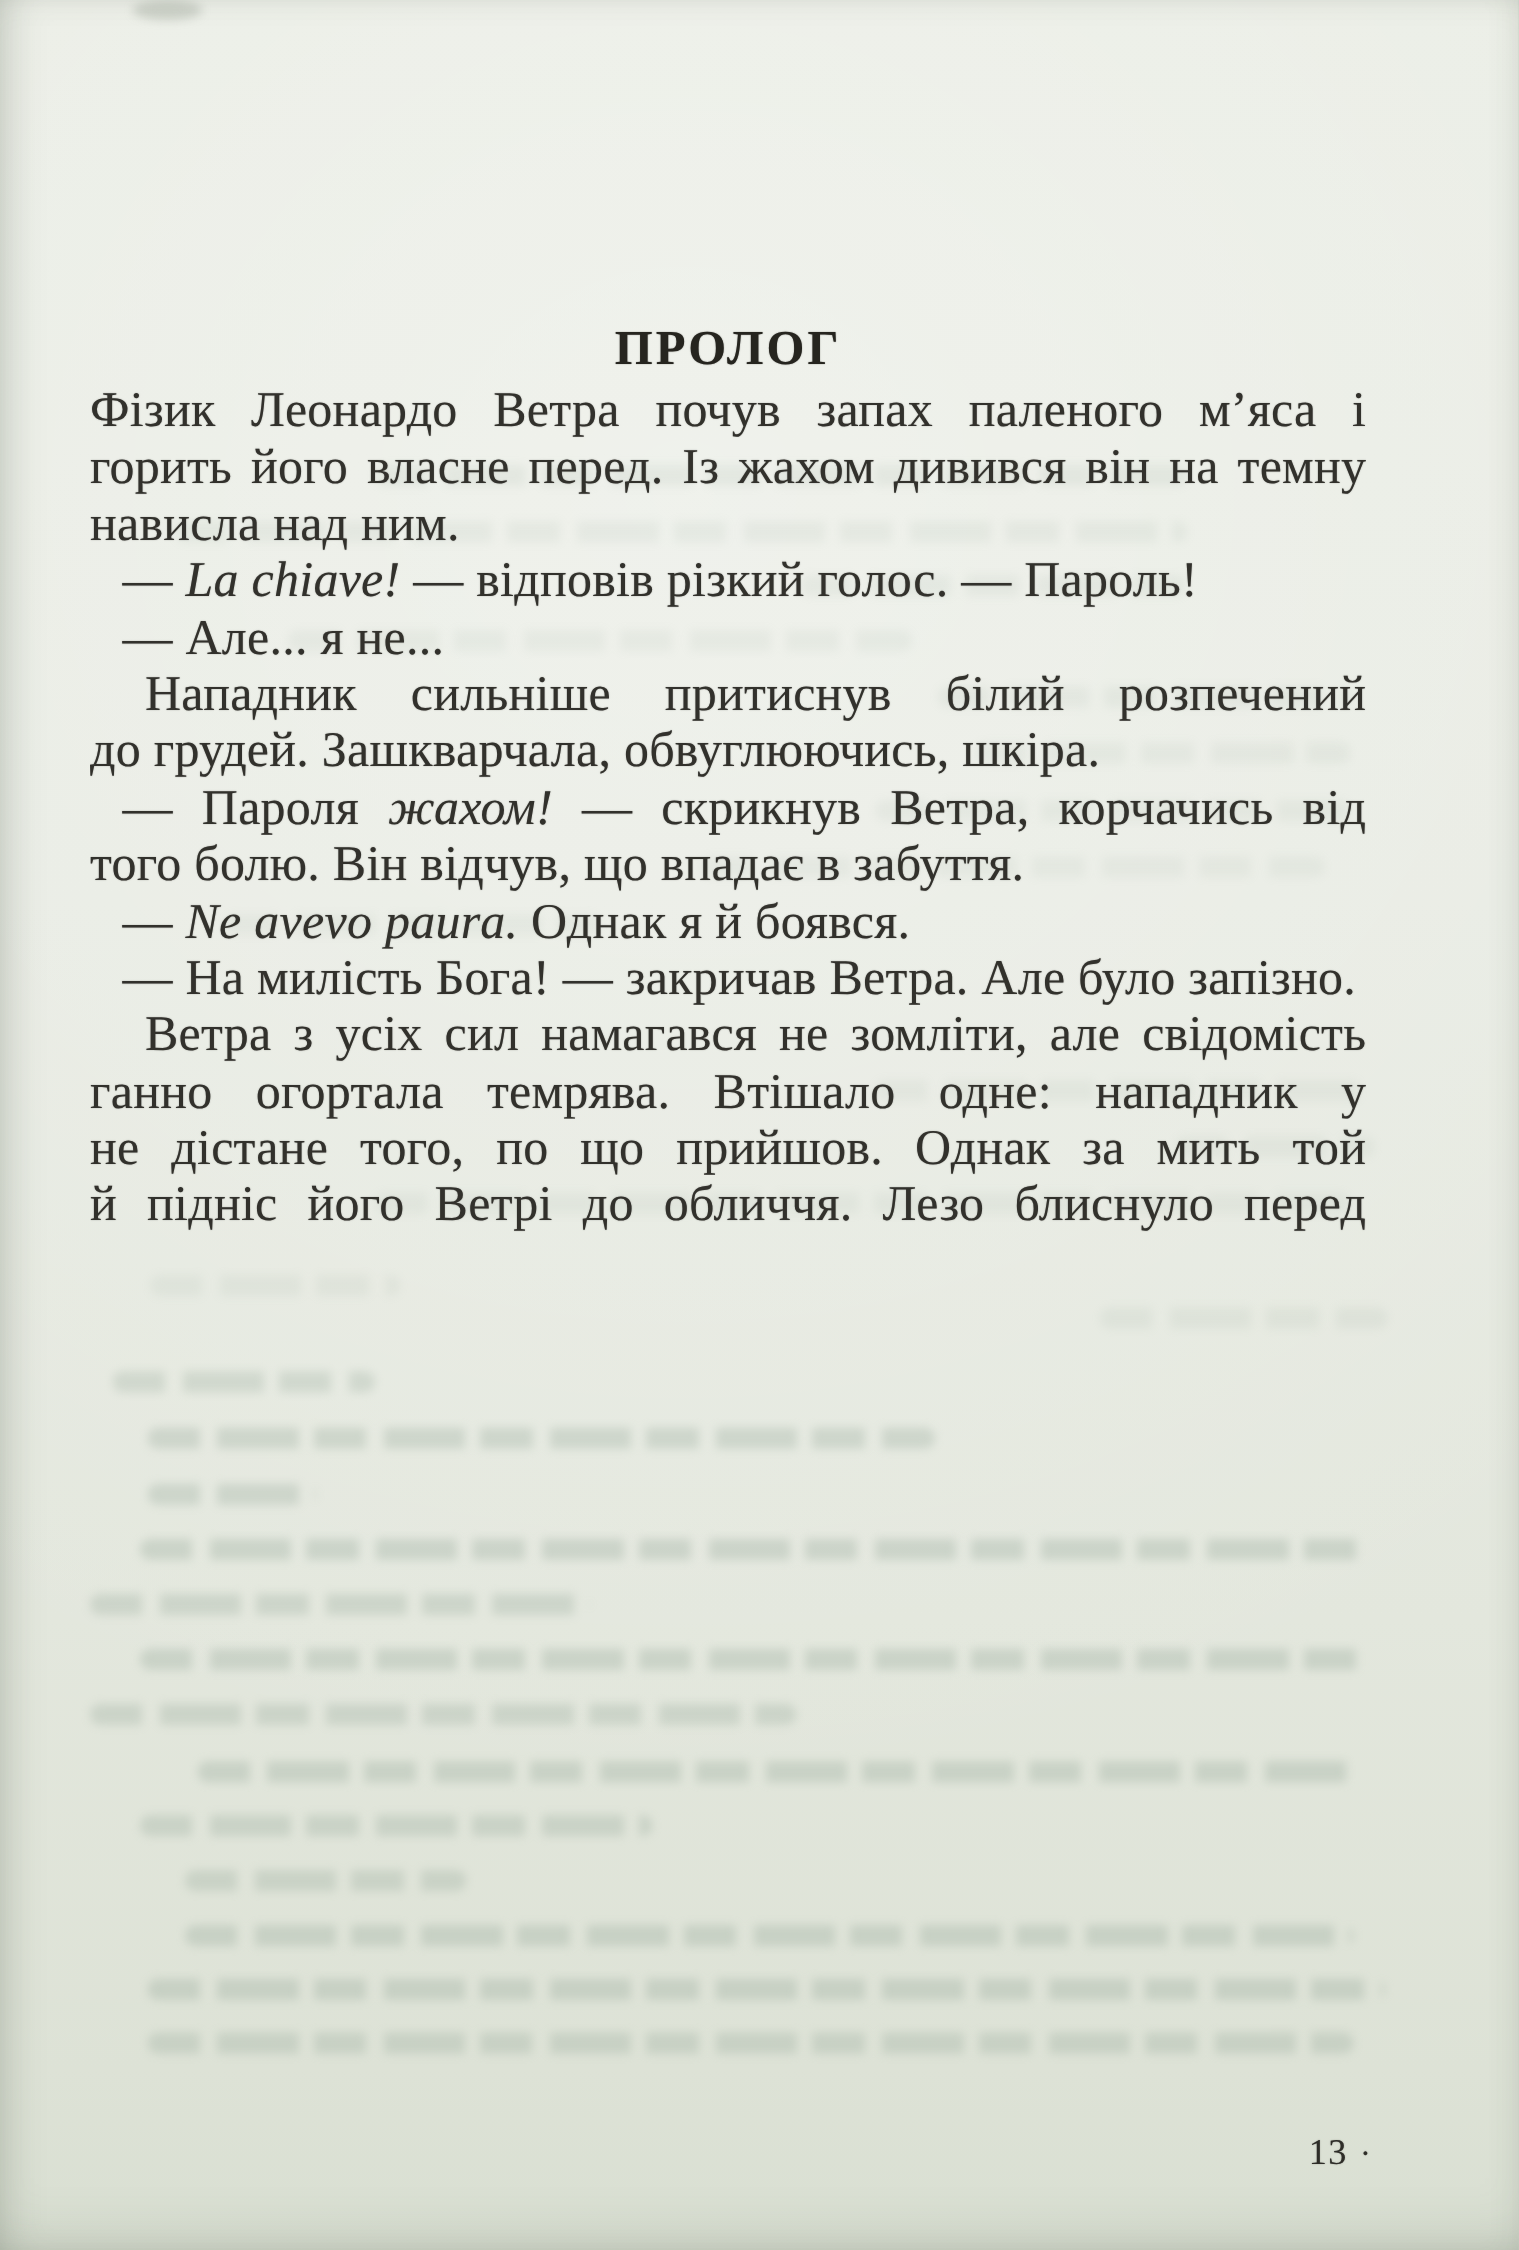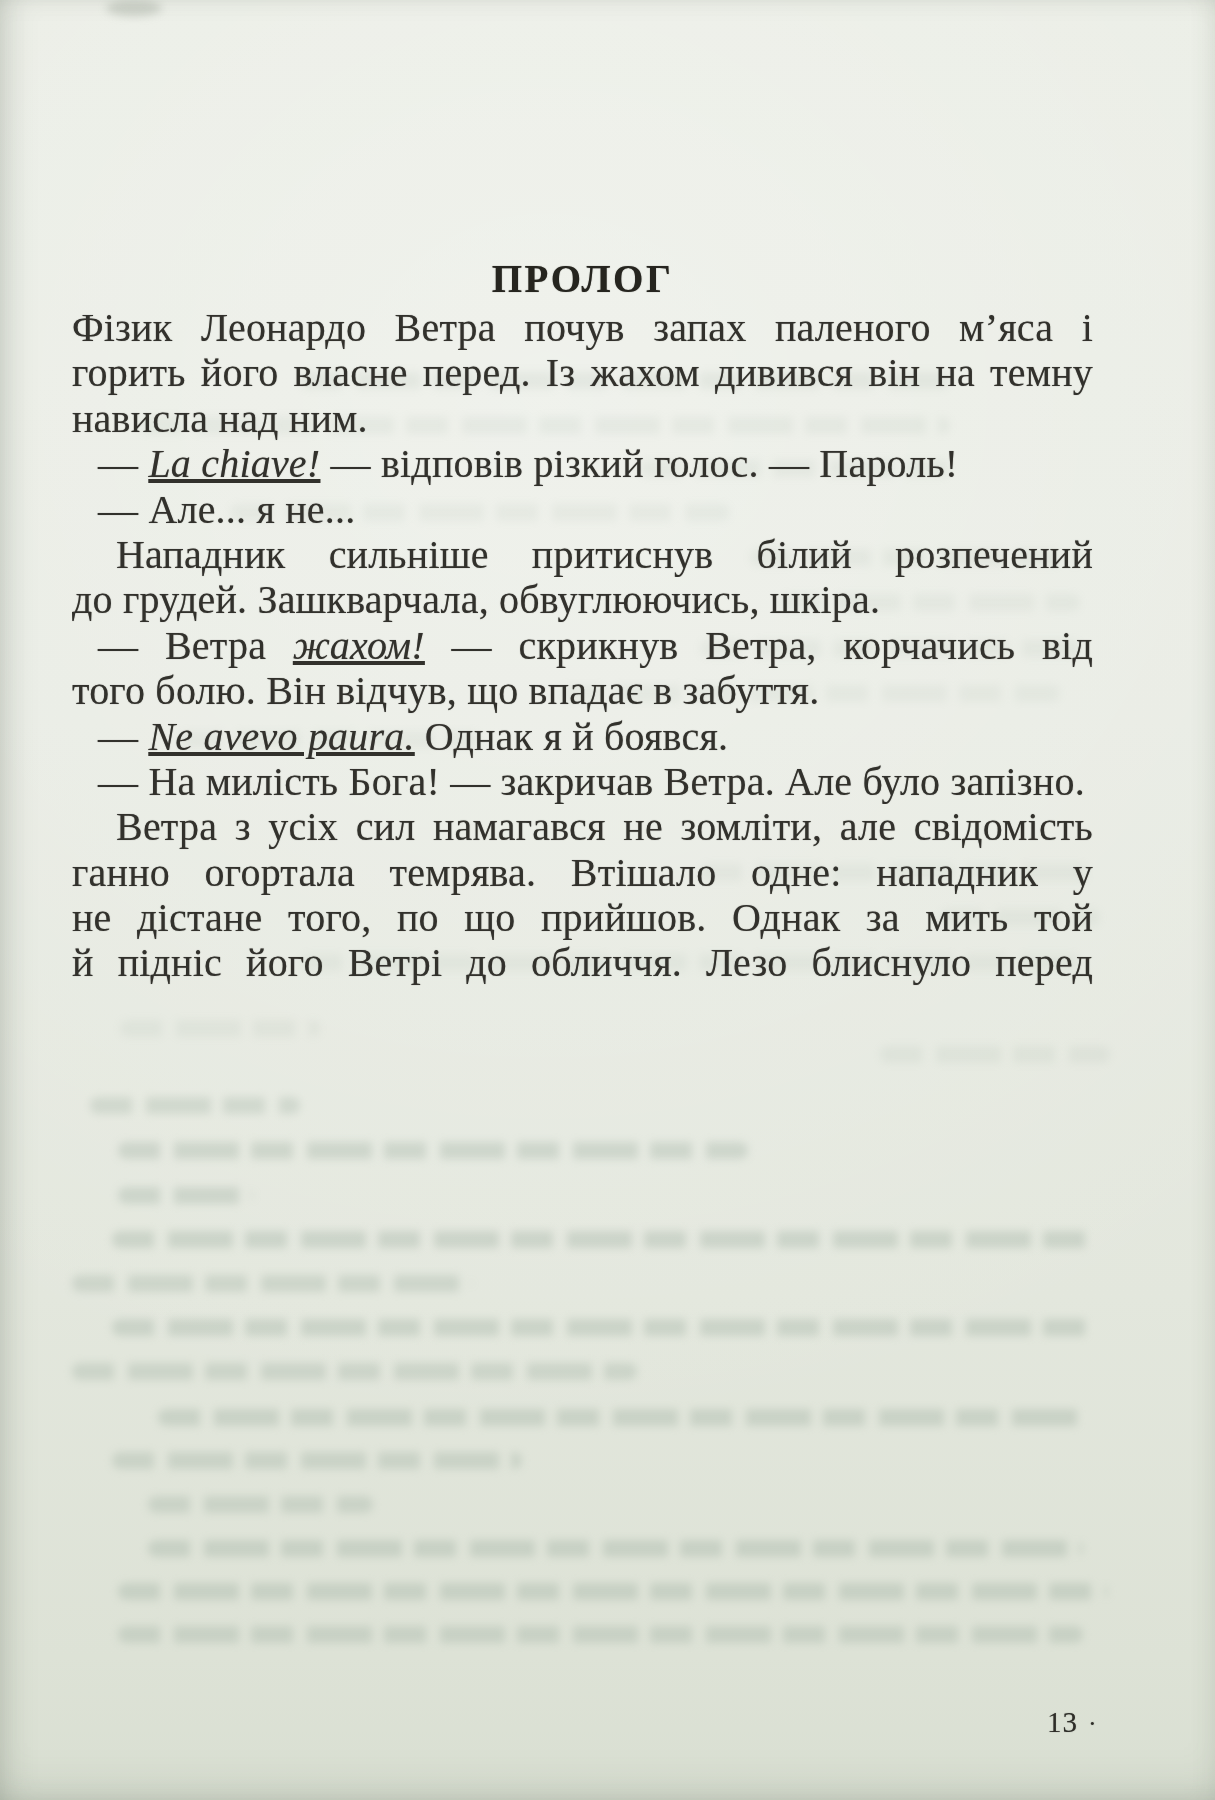--- a/index.html
+++ b/index.html
@@ -47,21 +47,21 @@
   }
   .para{margin:0;padding:0;}
   .line{
     height:45.4px;line-height:45.4px;
     text-align:justify;
     overflow:hidden;
   }
   .line.just{text-align-last:justify;}
   .line.first-narrative{text-indent:44px;}
   .line.first-dialogue{text-indent:26px;}
-  .it{font-style:italic;text-decoration:underline;}
+  .it{font-style:italic;}
   .ghost{
     position:absolute;height:17px;
     background:repeating-linear-gradient(90deg,
       #9fb0a2 0px,#9fb0a2 42px,rgba(159,176,162,0) 42px,rgba(159,176,162,0) 56px,
       #9fb0a2 56px,#9fb0a2 121px,rgba(159,176,162,0) 121px,rgba(159,176,162,0) 133px);
     border-radius:8px;
     filter:blur(4px);
   }
   .page-number{
     position:absolute;top:1706px;left:1047px;
@@ -122,21 +122,21 @@
         <div class="line first-dialogue"><span>— </span><span class="it">La chiave!</span><span> — відповів різкий голос. — Пароль!</span></div>
       </div>
       <div class="para">
         <div class="line first-dialogue"><span>— Але... я не...</span></div>
       </div>
       <div class="para">
         <div class="line just first-narrative"><span>Нападник сильніше притиснув білий розпечений предмет Ветрі</span></div>
         <div class="line"><span>до грудей. Зашкварчала, обвуглюючись, шкіра.</span></div>
       </div>
       <div class="para">
-        <div class="line just first-dialogue"><span>— Ветра </span><span class="it">жахом!</span><span> — скрикнув Ветра, корчачись від несамови-</span></div>
+        <div class="line just first-dialogue"><span>— Пароля </span><span class="it">жахом!</span><span> — скрикнув Ветра, корчачись від несамови-</span></div>
         <div class="line"><span>того болю. Він відчув, що впадає в забуття.</span></div>
       </div>
       <div class="para">
         <div class="line first-dialogue"><span>— </span><span class="it">Ne avevo paura.</span><span> Однак я й боявся.</span></div>
       </div>
       <div class="para">
         <div class="line first-dialogue"><span>— На милість Бога! — закричав Ветра. Але було запізно.</span></div>
       </div>
       <div class="para">
         <div class="line just first-narrative"><span>Ветра з усіх сил намагався не зомліти, але свідомість невбла-</span></div>

